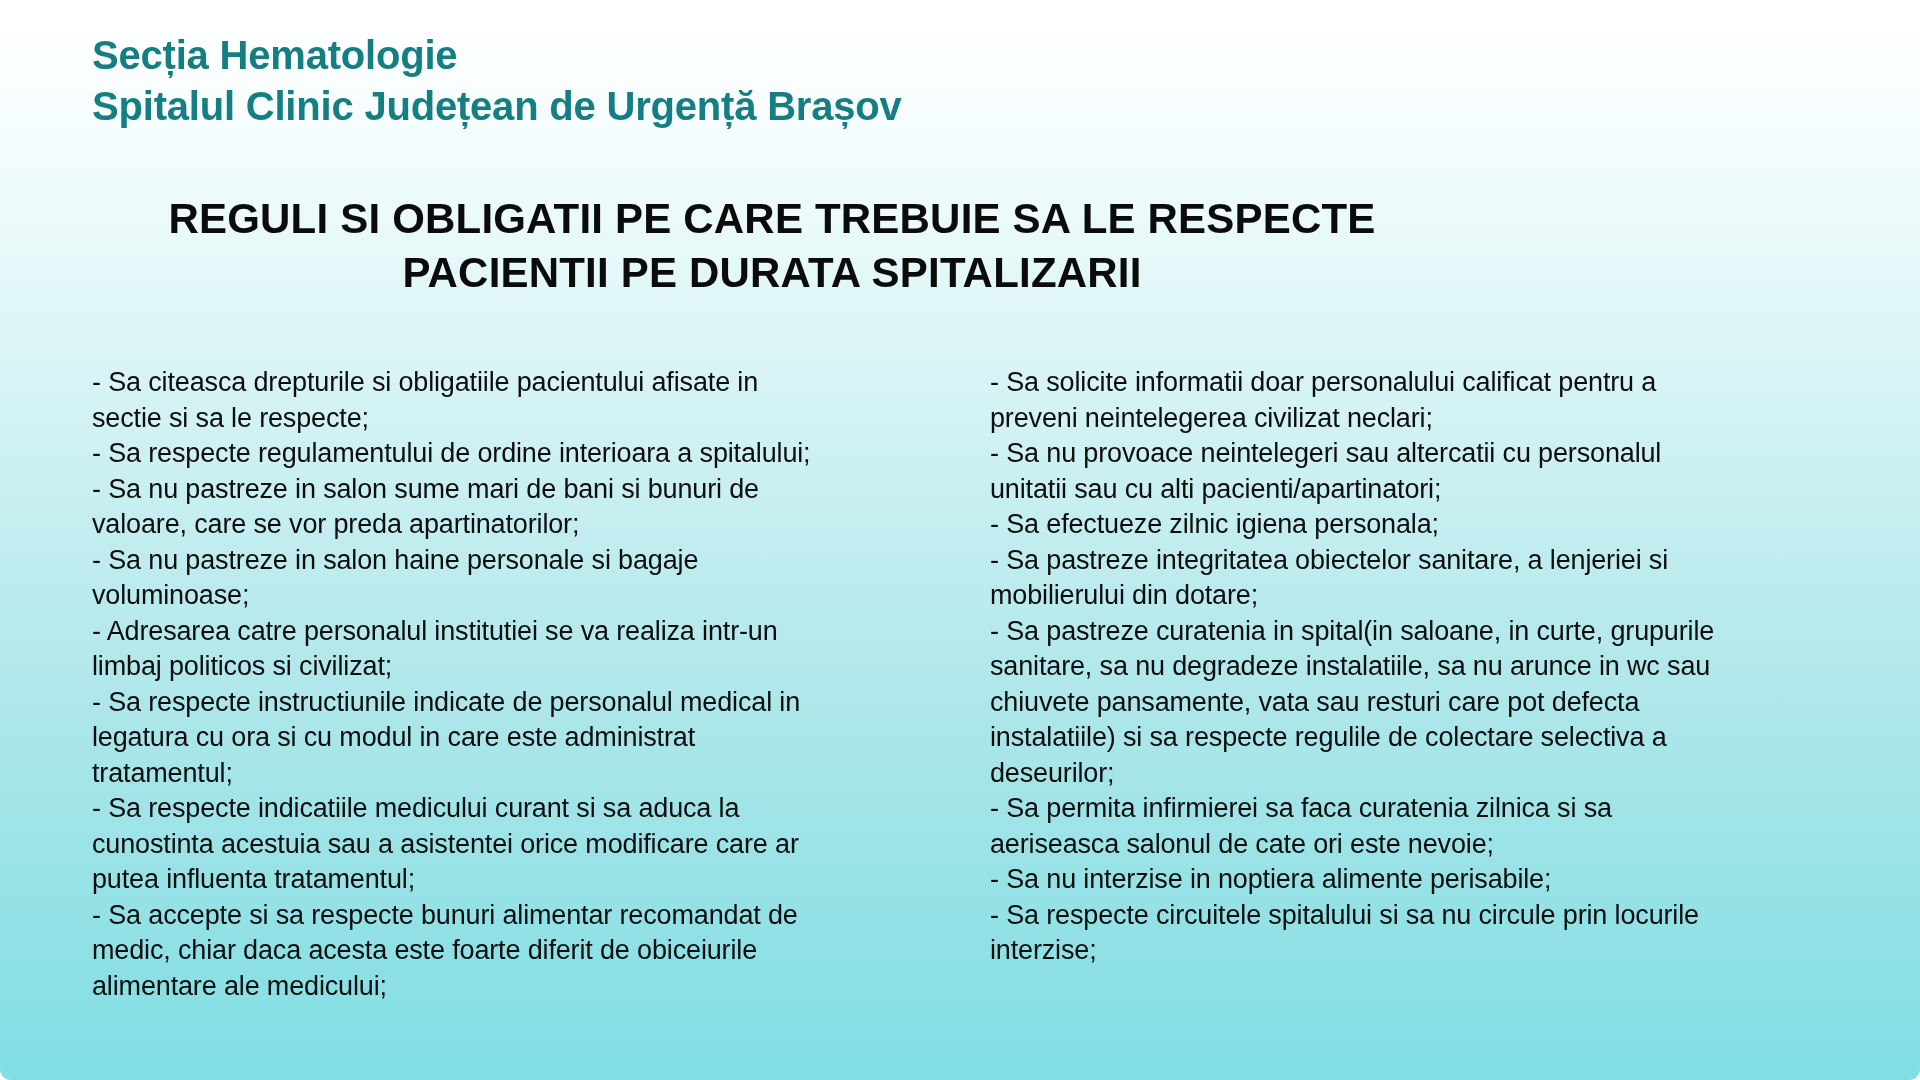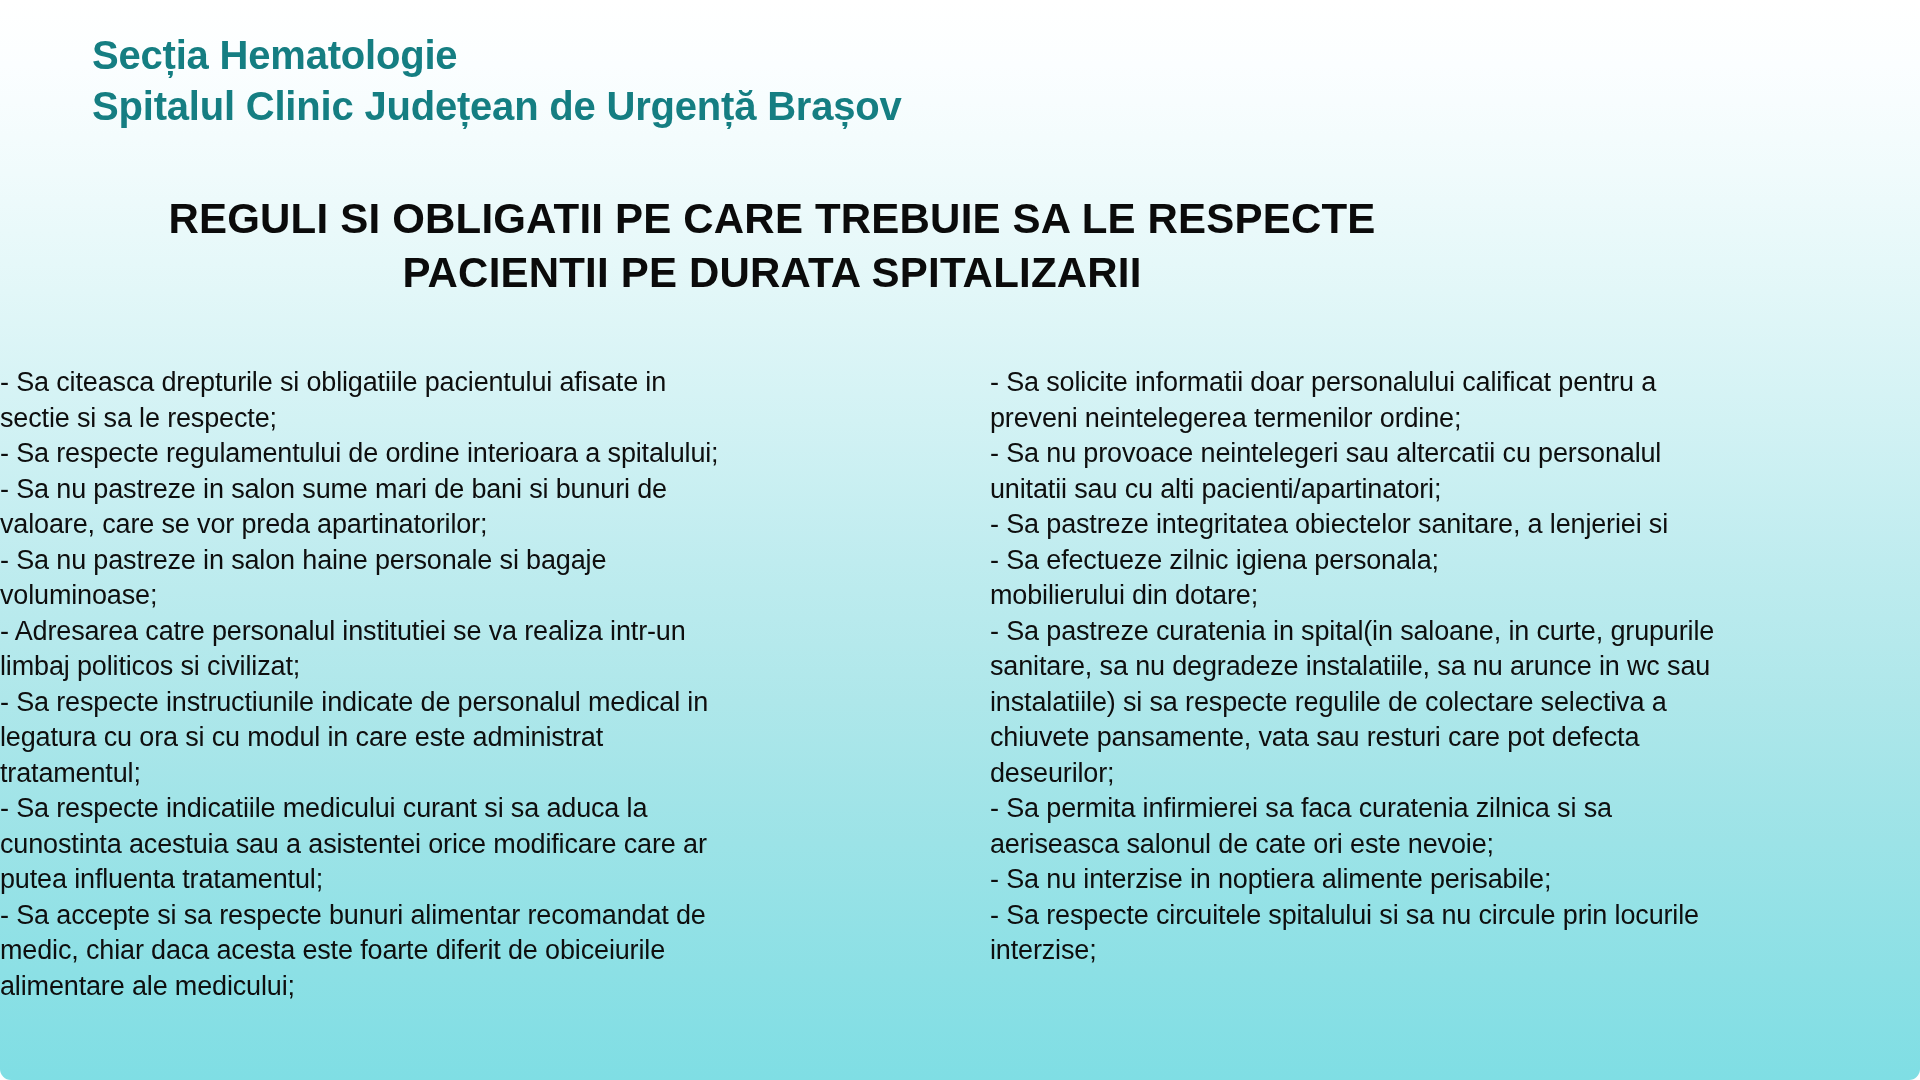--- a/index.html
+++ b/index.html
@@ -79,20 +79,21 @@
     height: 680px;
     display: flex;
     flex-direction: row;
     align-items: flex-start;
   }
   .column {
     box-sizing: border-box;
   }
   .column-left {
     width: 900px;
+    padding-left: 92px;
     padding-right: 20px;
   }
   .column-right {
     width: 1020px;
     padding-left: 90px;
     padding-right: 40px;
   }
   .rule-line {
     color: #0e0e0e;
     font-family: "Liberation Sans", "DejaVu Sans", sans-serif;
@@ -133,30 +134,30 @@
         <div class="rule-line">tratamentul;</div>
         <div class="rule-line">- Sa respecte indicatiile medicului curant si sa aduca la</div>
         <div class="rule-line">cunostinta acestuia sau a asistentei orice modificare care ar</div>
         <div class="rule-line">putea influenta tratamentul;</div>
         <div class="rule-line">- Sa accepte si sa respecte bunuri alimentar recomandat de</div>
         <div class="rule-line">medic, chiar daca acesta este foarte diferit de obiceiurile</div>
         <div class="rule-line">alimentare ale medicului;</div>
       </div>
     <div class="column column-right">
         <div class="rule-line">- Sa solicite informatii doar personalului calificat pentru a</div>
-        <div class="rule-line">preveni neintelegerea termenilor ordine;</div>
+        <div class="rule-line">preveni neintelegerea civilizat neclari;</div>
         <div class="rule-line">- Sa nu provoace neintelegeri sau altercatii cu personalul</div>
         <div class="rule-line">unitatii sau cu alti pacienti/apartinatori;</div>
+        <div class="rule-line">- Sa efectueze zilnic igiena personala;</div>
         <div class="rule-line">- Sa pastreze integritatea obiectelor sanitare, a lenjeriei si</div>
-        <div class="rule-line">- Sa efectueze zilnic igiena personala;</div>
         <div class="rule-line">mobilierului din dotare;</div>
         <div class="rule-line">- Sa pastreze curatenia in spital(in saloane, in curte, grupurile</div>
         <div class="rule-line">sanitare, sa nu degradeze instalatiile, sa nu arunce in wc sau</div>
+        <div class="rule-line">chiuvete pansamente, vata sau resturi care pot defecta</div>
         <div class="rule-line">instalatiile) si sa respecte regulile de colectare selectiva a</div>
-        <div class="rule-line">chiuvete pansamente, vata sau resturi care pot defecta</div>
         <div class="rule-line">deseurilor;</div>
         <div class="rule-line">- Sa permita infirmierei sa faca curatenia zilnica si sa</div>
         <div class="rule-line">aeriseasca salonul de cate ori este nevoie;</div>
         <div class="rule-line">- Sa nu interzise in noptiera alimente perisabile;</div>
         <div class="rule-line">- Sa respecte circuitele spitalului si sa nu circule prin locurile</div>
         <div class="rule-line">interzise;</div>
       </div>
   </div>
 
 </div>

